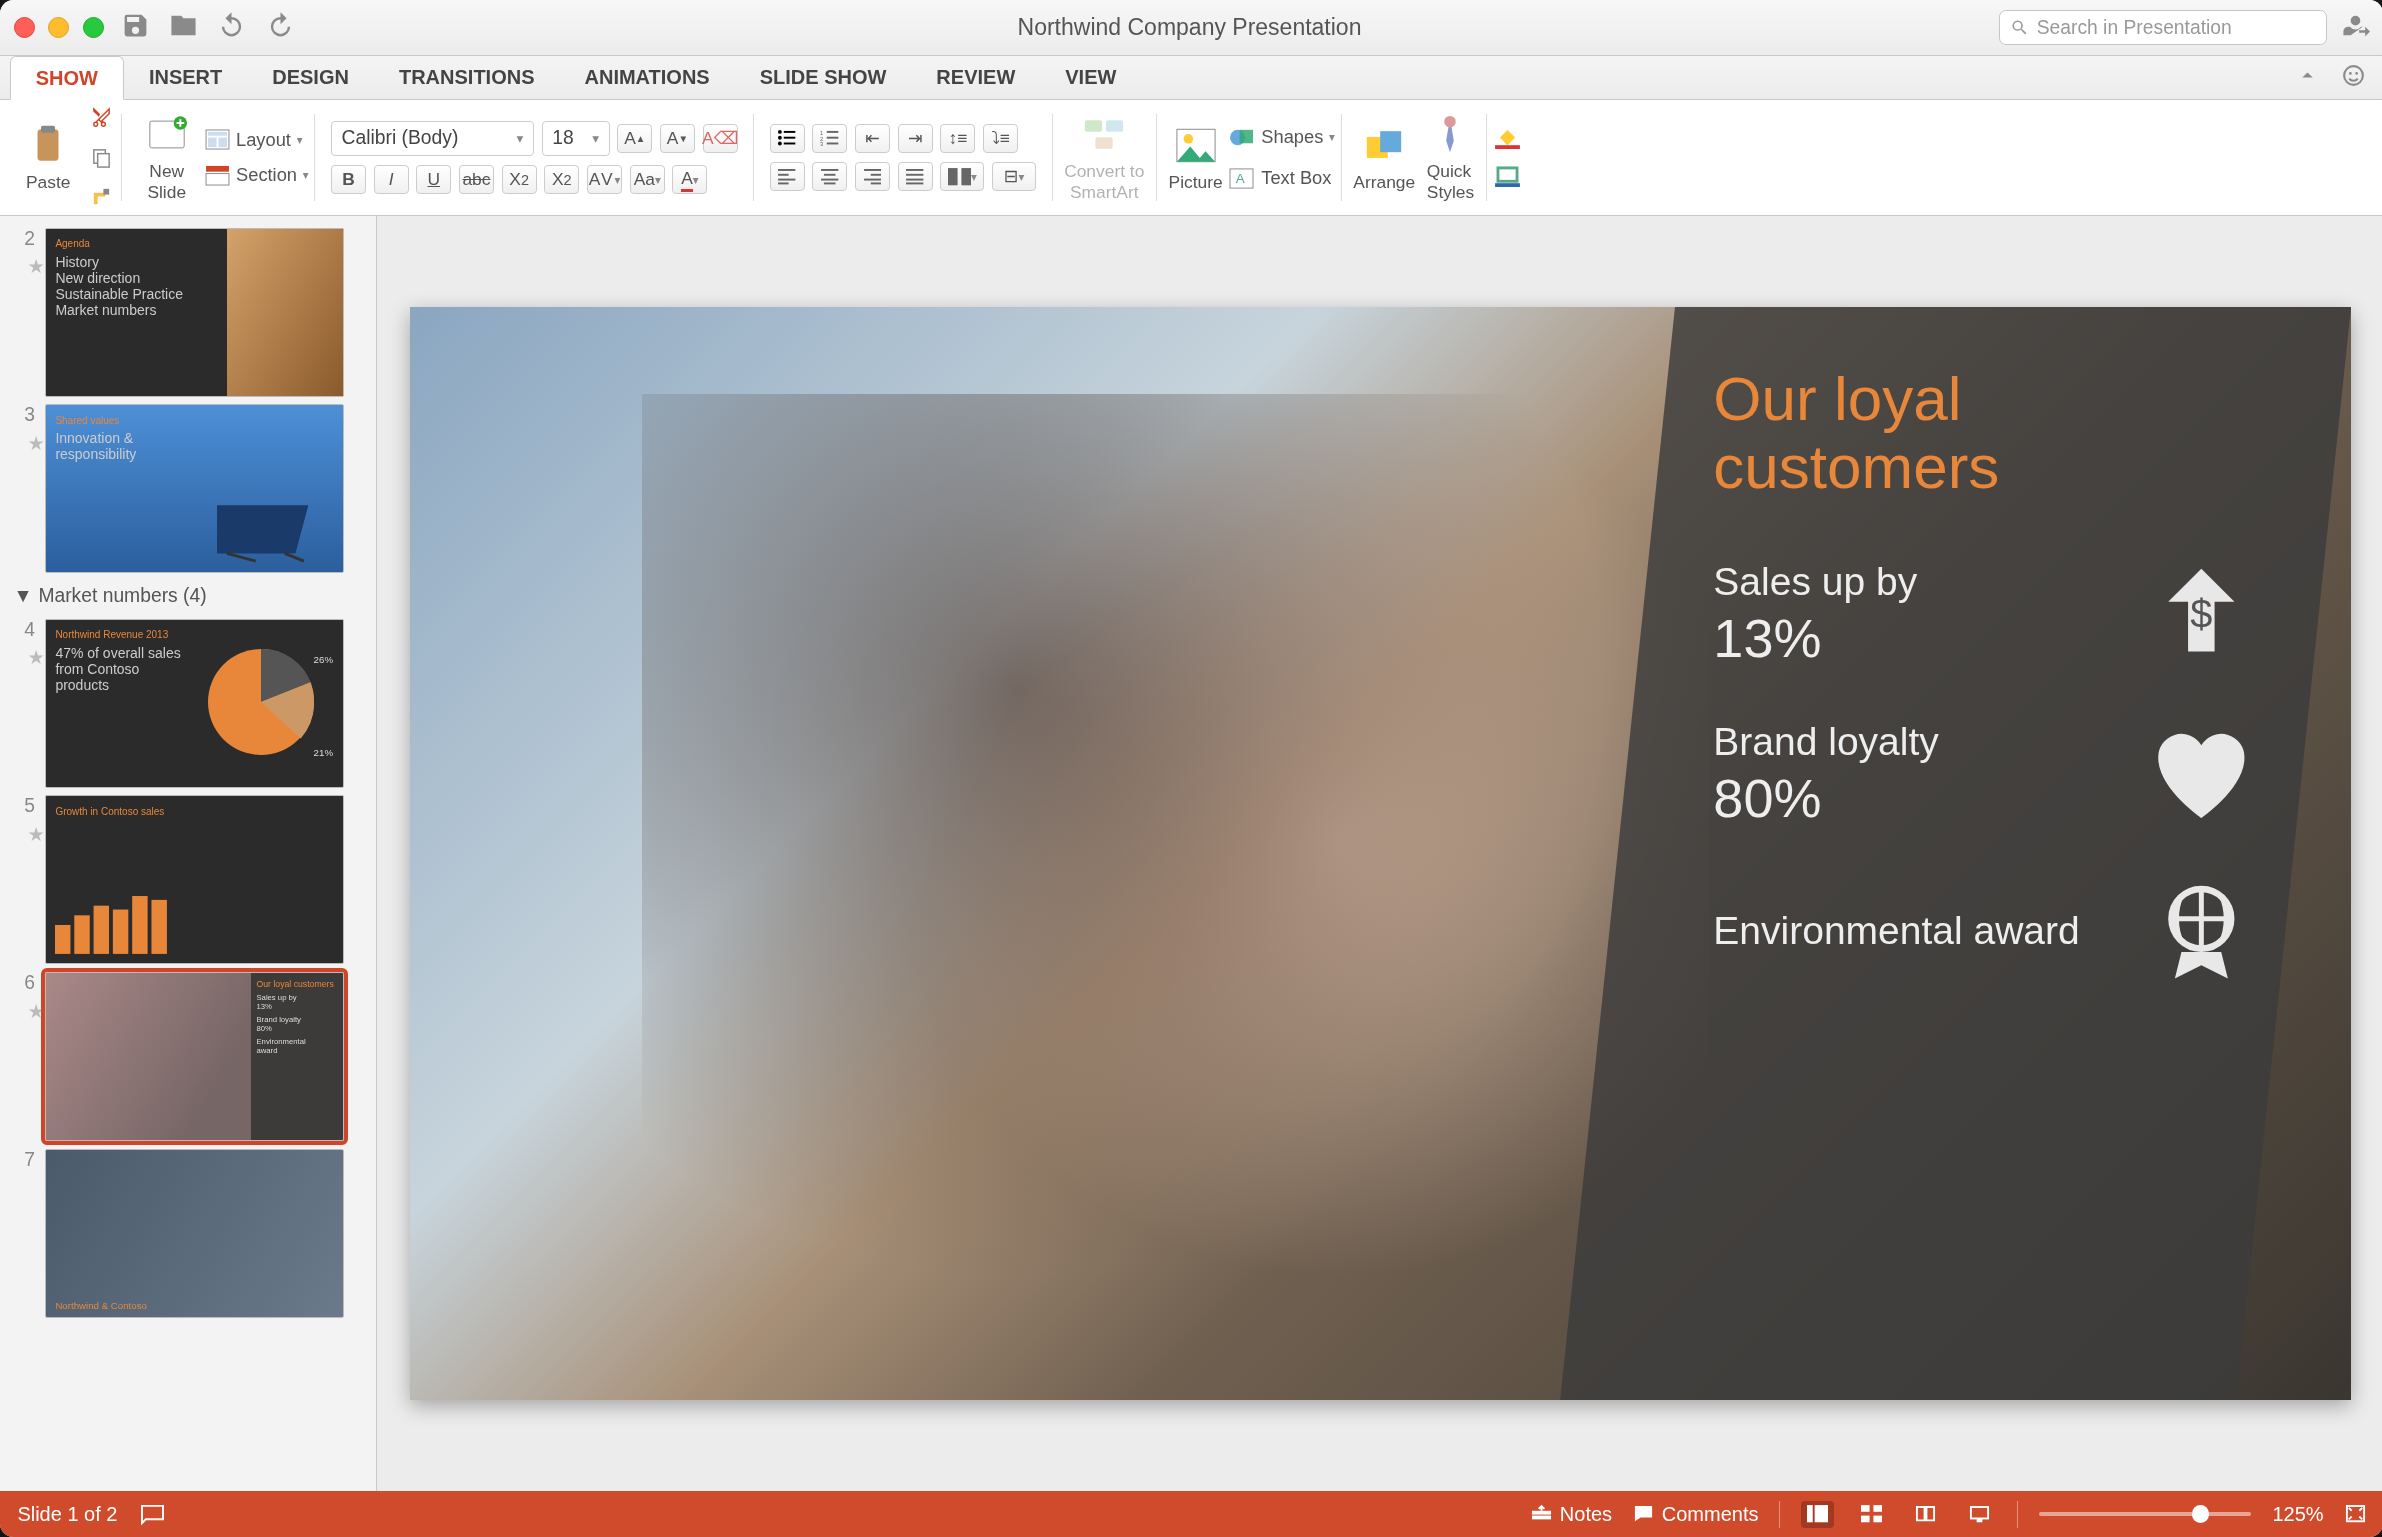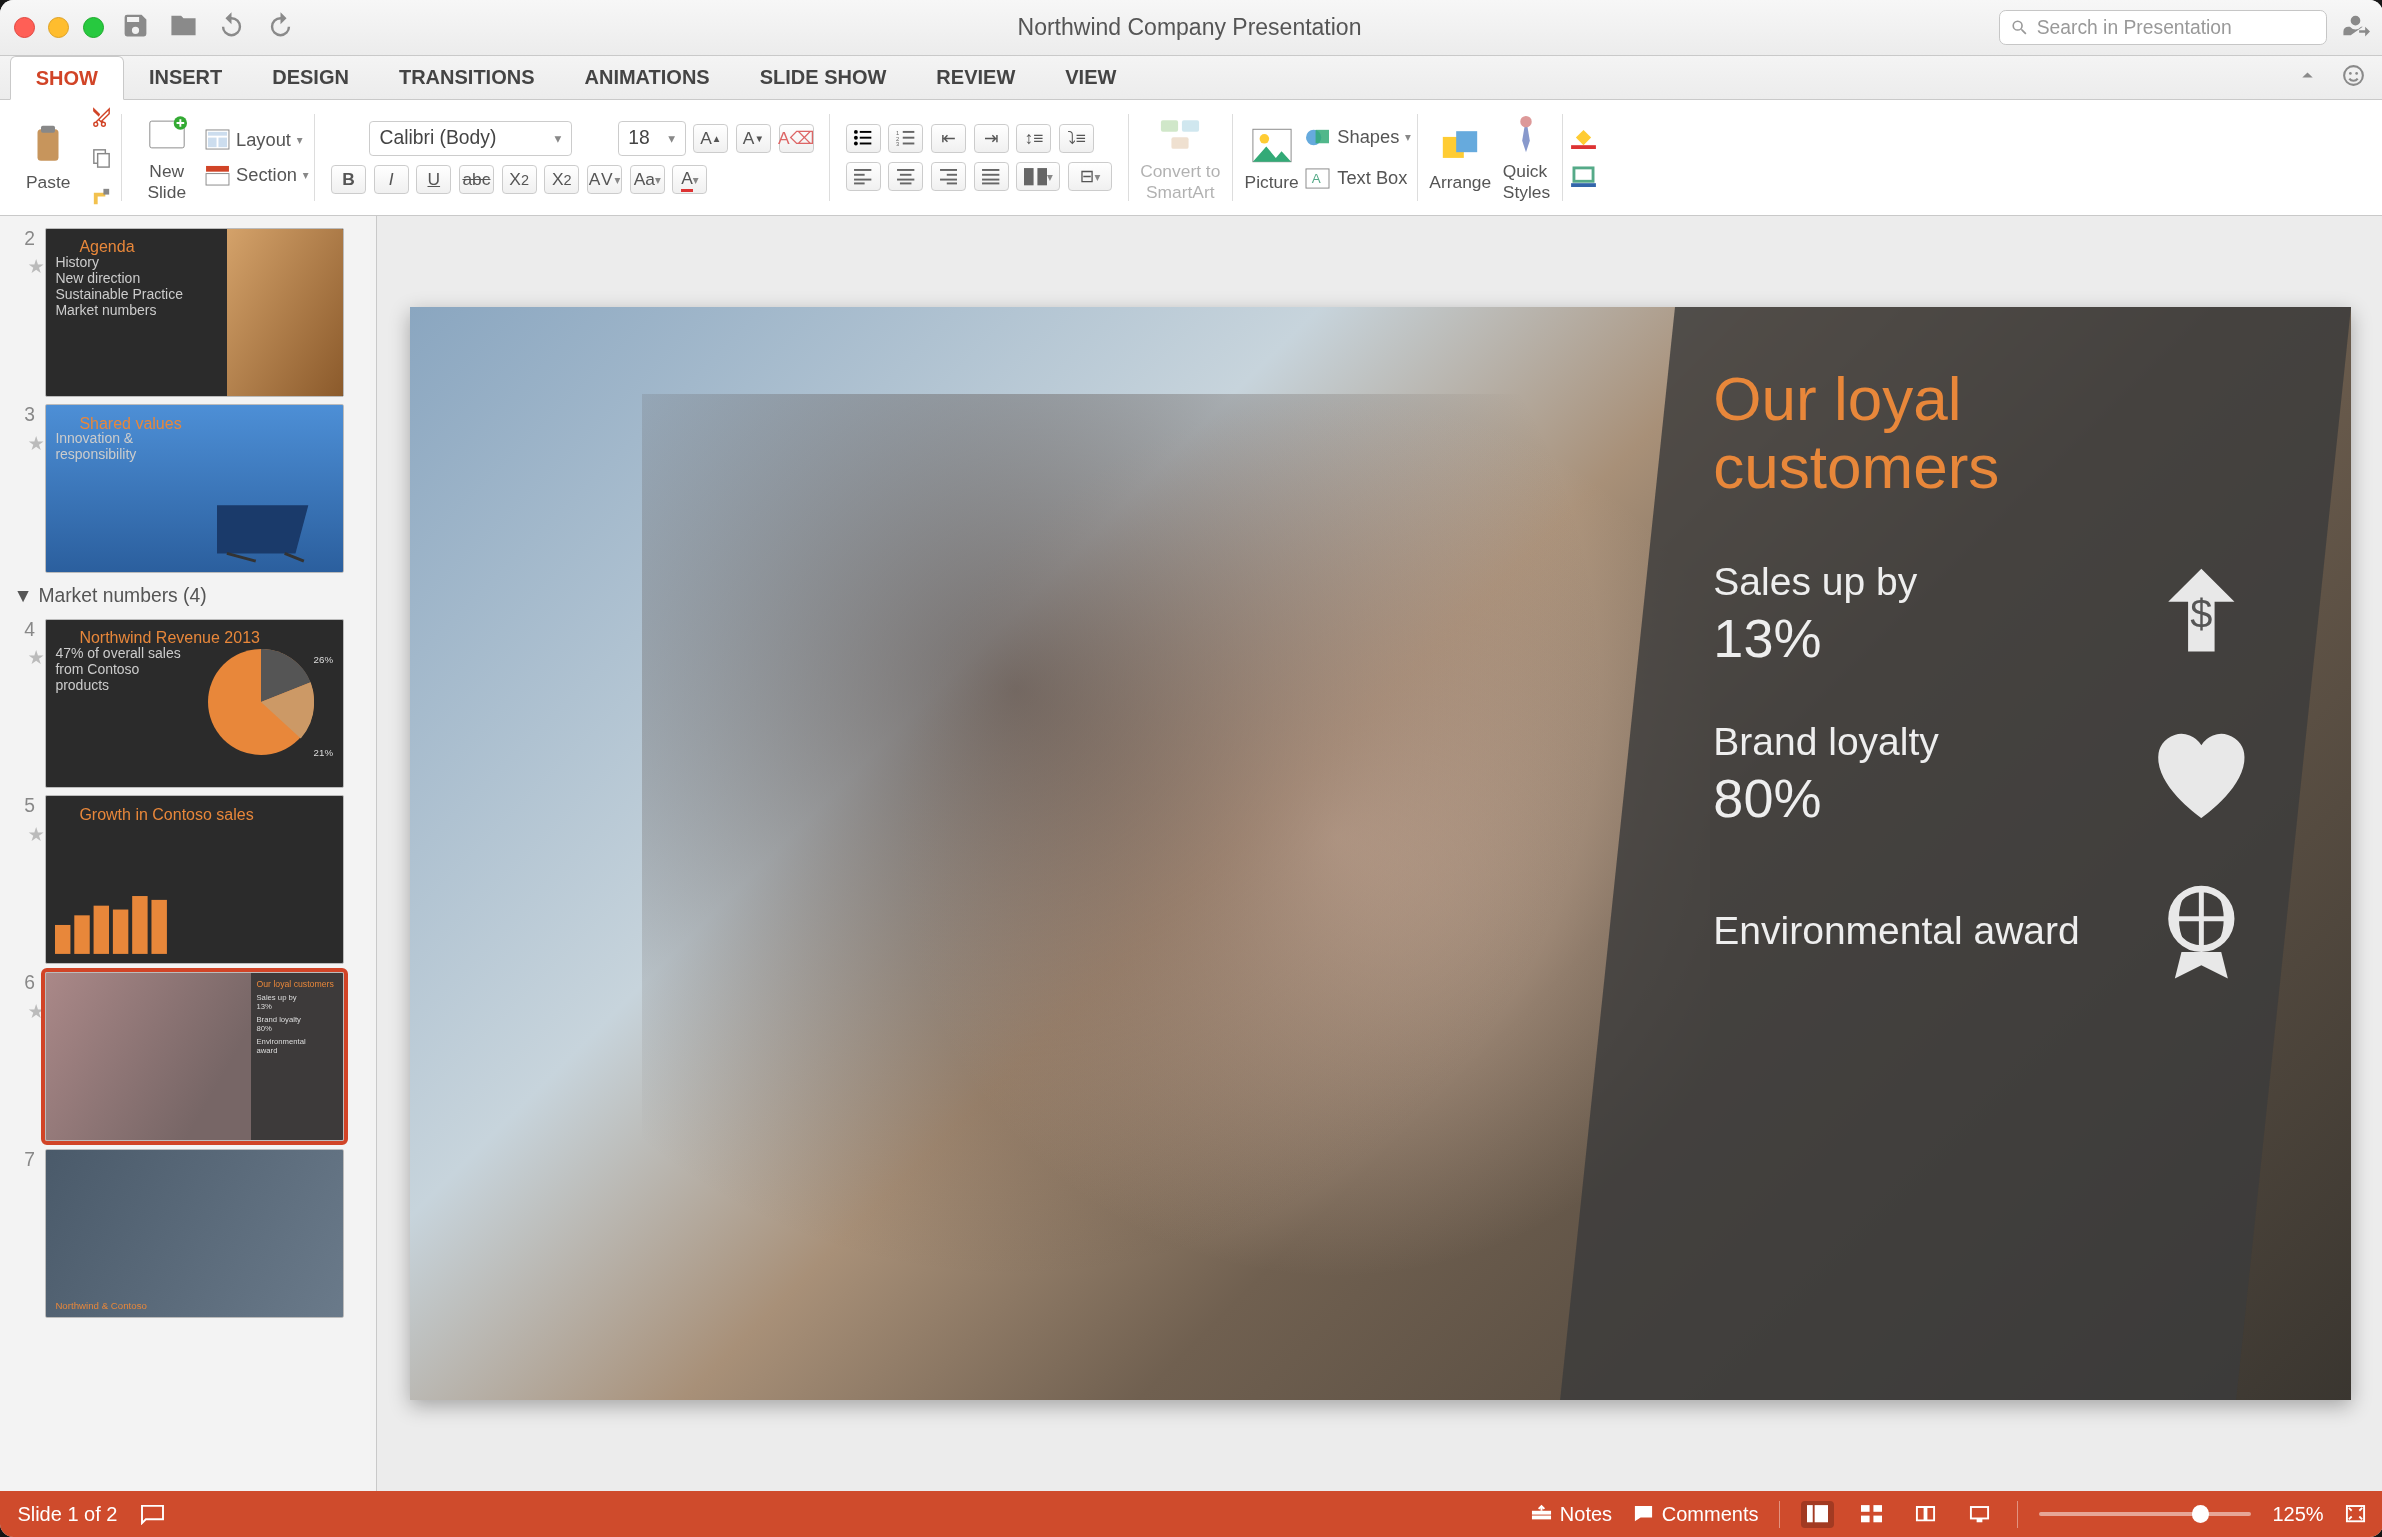--- a/index.html
+++ b/index.html
@@ -28,21 +28,21 @@
 
   
   .ribbon { height:116px; background:#fff; border-bottom:1px solid #c9c9c9; display:flex; align-items:center; padding:5.8px 9.7px; gap:0; }
   .group { display:flex; flex-direction:column; align-items:center; justify-content:center; height:100%; padding:0 9.7px; position:relative; }
   .sep { width:1px; height:87px; background:#ddd; margin:0 5.8px; }
   .big-btn { display:flex; flex-direction:column; align-items:center; gap:3.9px; font-size:17.4px; color:#555; cursor:pointer; padding:0 5.8px; }
   .big-btn .icn { width:46px; height:46px; display:flex; align-items:center; justify-content:center; }
   .small-row { display:flex; gap:7.7px; align-items:center; }
   .small-btn { width:35px; height:29px; border:1px solid #ccc; border-radius:3.9px; background:linear-gradient(#fff,#f0f0f0); display:flex; align-items:center; justify-content:center; font-size:17.4px; color:#555; cursor:pointer; }
   .tiny-btn { width:29px;height:29px;display:flex;align-items:center;justify-content:center;color:#666;cursor:pointer;}
-  .sel { height:35px; border:1px solid #ccc; border-radius:3.9px; background:#fff; display:flex; align-items:center; padding:0 9.7px; font-size:19.3px; color:#444; cursor:pointer;margin-left:38px; }
+  .sel { height:35px; border:1px solid #ccc; border-radius:3.9px; background:#fff; display:flex; align-items:center; padding:0 9.7px; font-size:19.3px; color:#444; cursor:pointer; }
   .sel .caret{margin-left:auto;font-size:13.5px;color:#888;}
   .label-btn { display:flex; align-items:center; gap:5.8px; font-size:18.3px; color:#555; cursor:pointer; }
   .caret{font-size:11.6px;color:#888;}
 
   
   .workspace { flex:1; display:flex; overflow:hidden; background:#ececec; }
   .thumb-pane { width:377px; background:#f3f3f3; border-right:1px solid #c9c9c9; overflow-y:auto; padding:7.7px 0; }
   .thumb-row { display:flex; align-items:flex-start; padding:3.9px 9.7px; }
   .thumb-num { width:33px; text-align:right; padding-right:9.7px; font-size:19.3px; color:#888; }
   .thumb-star { color:#bbb; font-size:19.3px; margin-top:3.9px; }
@@ -77,21 +77,21 @@
   .zoom-track{width:212px;height:3.9px;background:rgba(255,255,255,.5);position:relative;border-radius:1.9px;}
   .zoom-thumb{position:absolute;top:-6.8px;width:17.4px;height:17.4px;border-radius:50%;background:#fff;}
 
   
   .mini-dark{background:#2b2b2b;}
   .mini-blue{background:linear-gradient(180deg,#4d8fd6 0%,#2b5f9e 100%);}
   .mini-pie{background:#2b2b2b;}
   .mini-bar{background:#2b2b2b;}
   .mini-cust{background:linear-gradient(120deg,#a88,#766 60%);}
   .mini-fam{background:linear-gradient(120deg,#4a5a6a,#6a7a8a);}
-  .mini-txt{position:absolute;left:9.7px;top:9.7px;color:#e8873a;font-size:16px;margin-left:24px;}
+  .mini-txt{position:absolute;left:9.7px;top:9.7px;color:#e8873a;font-size:10px;}
   .mini-sub{position:absolute;left:9.7px;top:25px;color:#ccc;font-size:14px;max-width:135px;}
   .mini-panel{position:absolute;right:0;top:0;bottom:0;width:92px;background:rgba(50,50,50,.85);padding:5.8px;}
   .mini-panel .t{color:#e8873a;font-size:8.7px;}
   .mini-panel .s{color:#ddd;font-size:7.7px;margin-top:3.9px;}
 </style>
 </head>
 <body>
 
 <div class="window">
 

